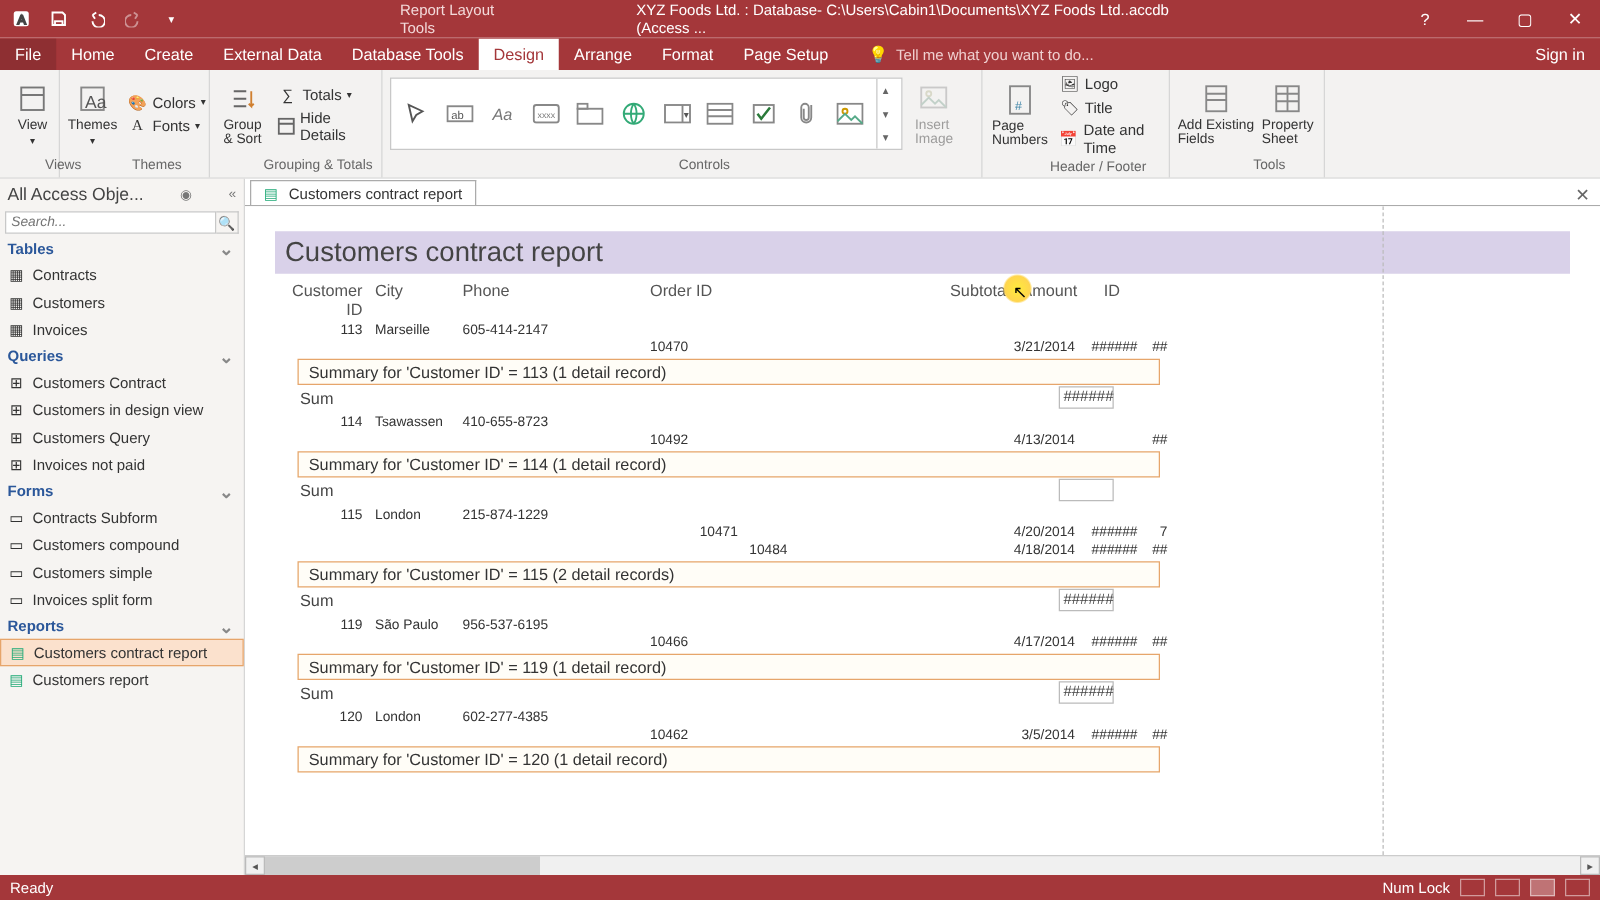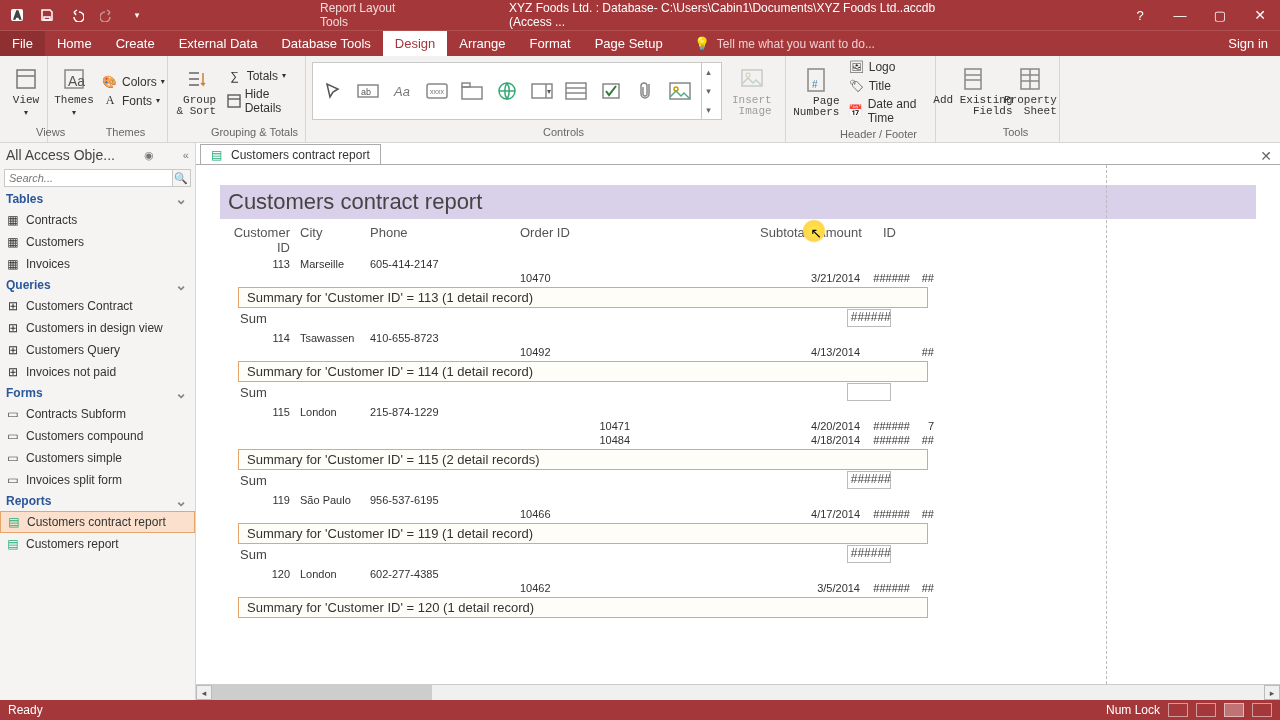--- a/index.html
+++ b/index.html
@@ -20,21 +20,21 @@
 .menubar .tellme { margin-left: 20px; display: flex; align-items: center; gap: 6px; color: #f0d0d0; }
 .menubar .tellme .bulb { font-size: 13px; }
 .menubar .signin { margin-left: auto; padding-right: 12px; font-size: 13px; }
 
 .ribbon { height: 87px; background: #f3f2f1; border-bottom: 1px solid #d6d6d6; display: flex; }
 .rgroup { border-right: 1px solid #d6d6d6; display: flex; flex-direction: column; }
 .rgroup .body { flex: 1; display: flex; align-items: center; padding: 2px 6px; gap: 4px; }
 .rgroup .label { height: 16px; text-align: center; font-size: 11px; color: #666; padding-left: 36px; }
 .bigbtn { display: flex; flex-direction: column; align-items: center; justify-content: center; gap: 2px; padding: 2px 6px; min-width: 40px; }
 .bigbtn .ic { width: 28px; height: 28px; display: flex; align-items: center; justify-content: center; }
-.bigbtn .lbl { font-size: 11px; text-align: right; line-height: 11px; font-family: Liberation Mono, monospace; }
+.bigbtn .lbl { font-size: 11px; text-align: left; line-height: 11px; }
 .smbtn { display: flex; align-items: center; gap: 4px; padding: 1px 4px; font-size: 12px; }
 .smbtn .ic { width: 16px; height: 16px; display: inline-flex; align-items: center; justify-content: center; }
 .stack { display: flex; flex-direction: column; gap: 1px; }
 .ctrl-gallery { width: 410px; height: 58px; border: 1px solid #c8c8c8; background: #fff; display: flex; align-items: center; gap: 6px; padding: 0 6px; overflow: hidden; }
 .ctrl-gallery .gi { width: 36px; height: 36px; border: 1px solid transparent; display: flex; align-items: center; justify-content: center; }
 .ctrl-gallery .gi svg, .ic svg { display: block; }
 .gallery-more { width: 18px; display:flex; flex-direction:column; border-left:1px solid #c8c8c8; height:100%;}
 .gallery-more div{flex:1; display:flex;align-items:center;justify-content:center;font-size:9px;color:#666;}
 .dim { opacity: 0.45; }
 
@@ -527,21 +527,21 @@
 
         <div class="row">
             <div class="c-cust">115</div>
             <div class="c-city">London</div>
             <div class="c-phone">215-874-1229</div>
           </div>
         <div class="row">
             <div class="c-cust"></div>
             <div class="c-city"></div>
             <div class="c-phone"></div>
-            <div class="c-order" style="text-align:right;">10471</div>
+            <div class="c-order" style="text-align:center;">10471</div>
             <div class="c-date">4/20/2014</div>
             <div class="c-amount">######</div>
             <div class="c-id">7</div>
           </div>
         <div class="row">
             <div class="c-cust"></div>
             <div class="c-city"></div>
             <div class="c-phone"></div>
             <div class="c-order" style="text-align:right;">10484</div>
             <div class="c-date">4/18/2014</div>

